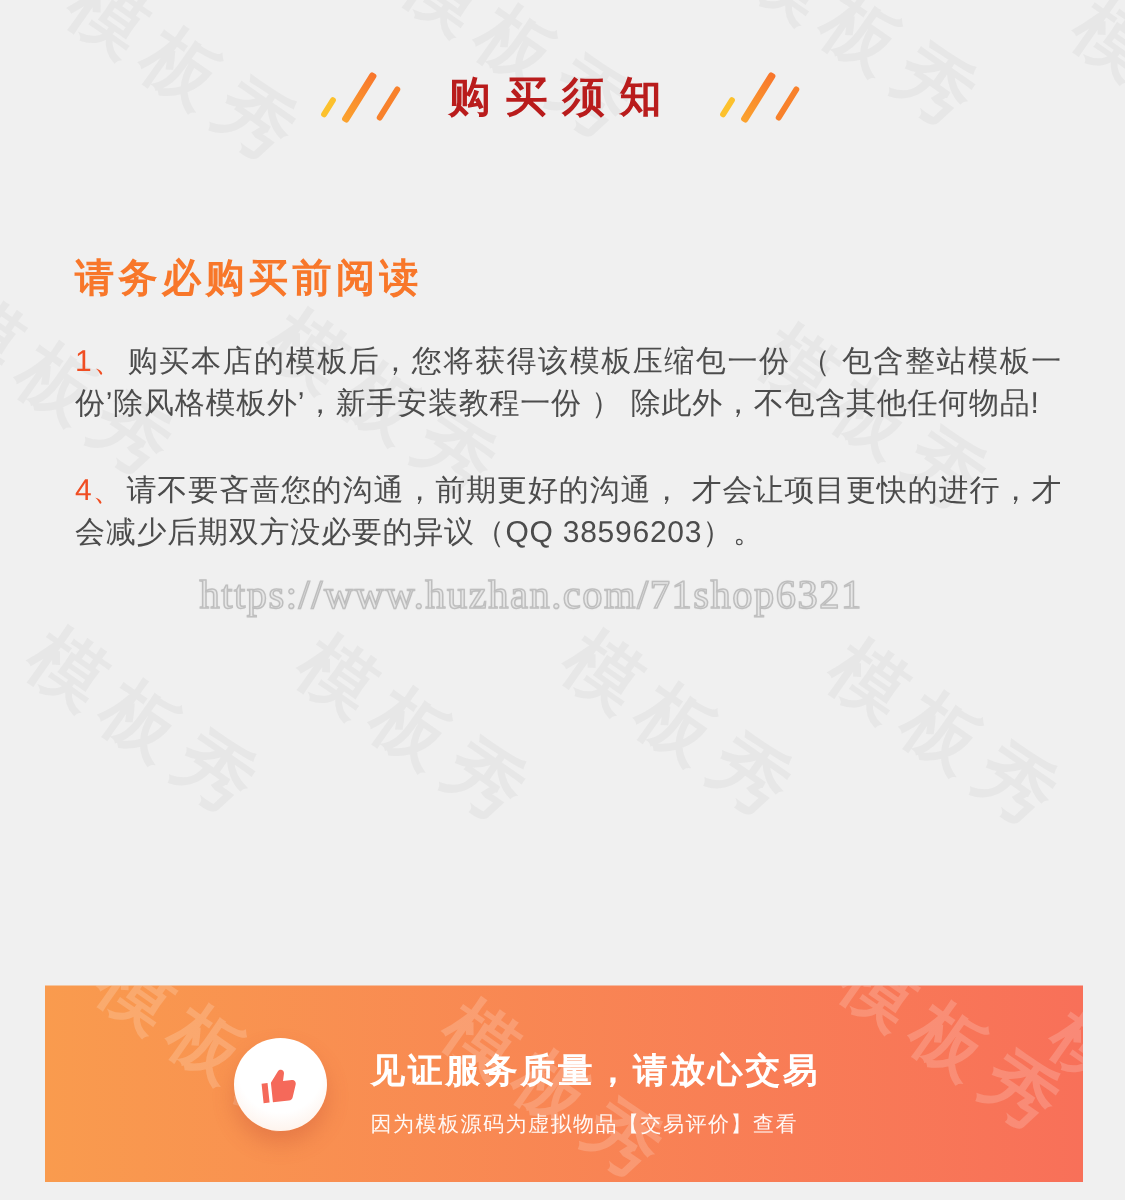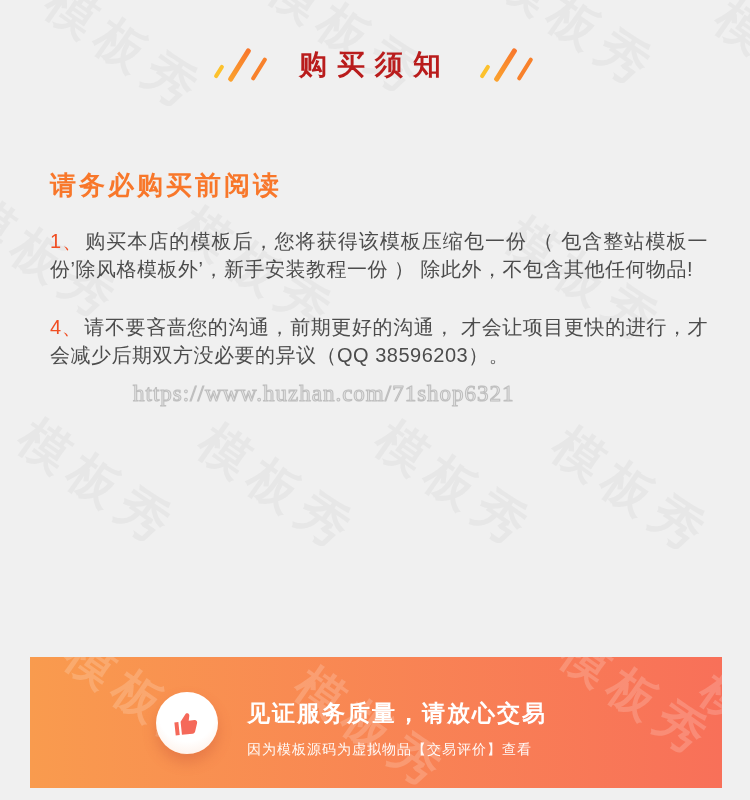--- a/index.html
+++ b/index.html
@@ -16,21 +16,21 @@
     position:absolute;
     font-size:50px;font-weight:bold;letter-spacing:10px;
     color:#e7e7e7;
     transform:rotate(35deg);
     white-space:nowrap;
     user-select:none;
   }
   .url-wm{
     position:absolute;left:133px;top:381px;z-index:5;
     font-family:"Liberation Serif","DejaVu Serif",serif;
-    font-size:23px;letter-spacing:1px;
+    font-size:27px;letter-spacing:1px;
     color:rgba(255,255,255,0.55);
     -webkit-text-stroke:1px rgba(150,150,150,0.5);
     text-shadow:0 0 1px rgba(140,140,140,0.4);
     white-space:nowrap;
   }
 
   
   .header{
     position:absolute;left:0;top:42px;width:750px;height:46px;z-index:2;
     display:flex;align-items:center;justify-content:center;gap:26px;

